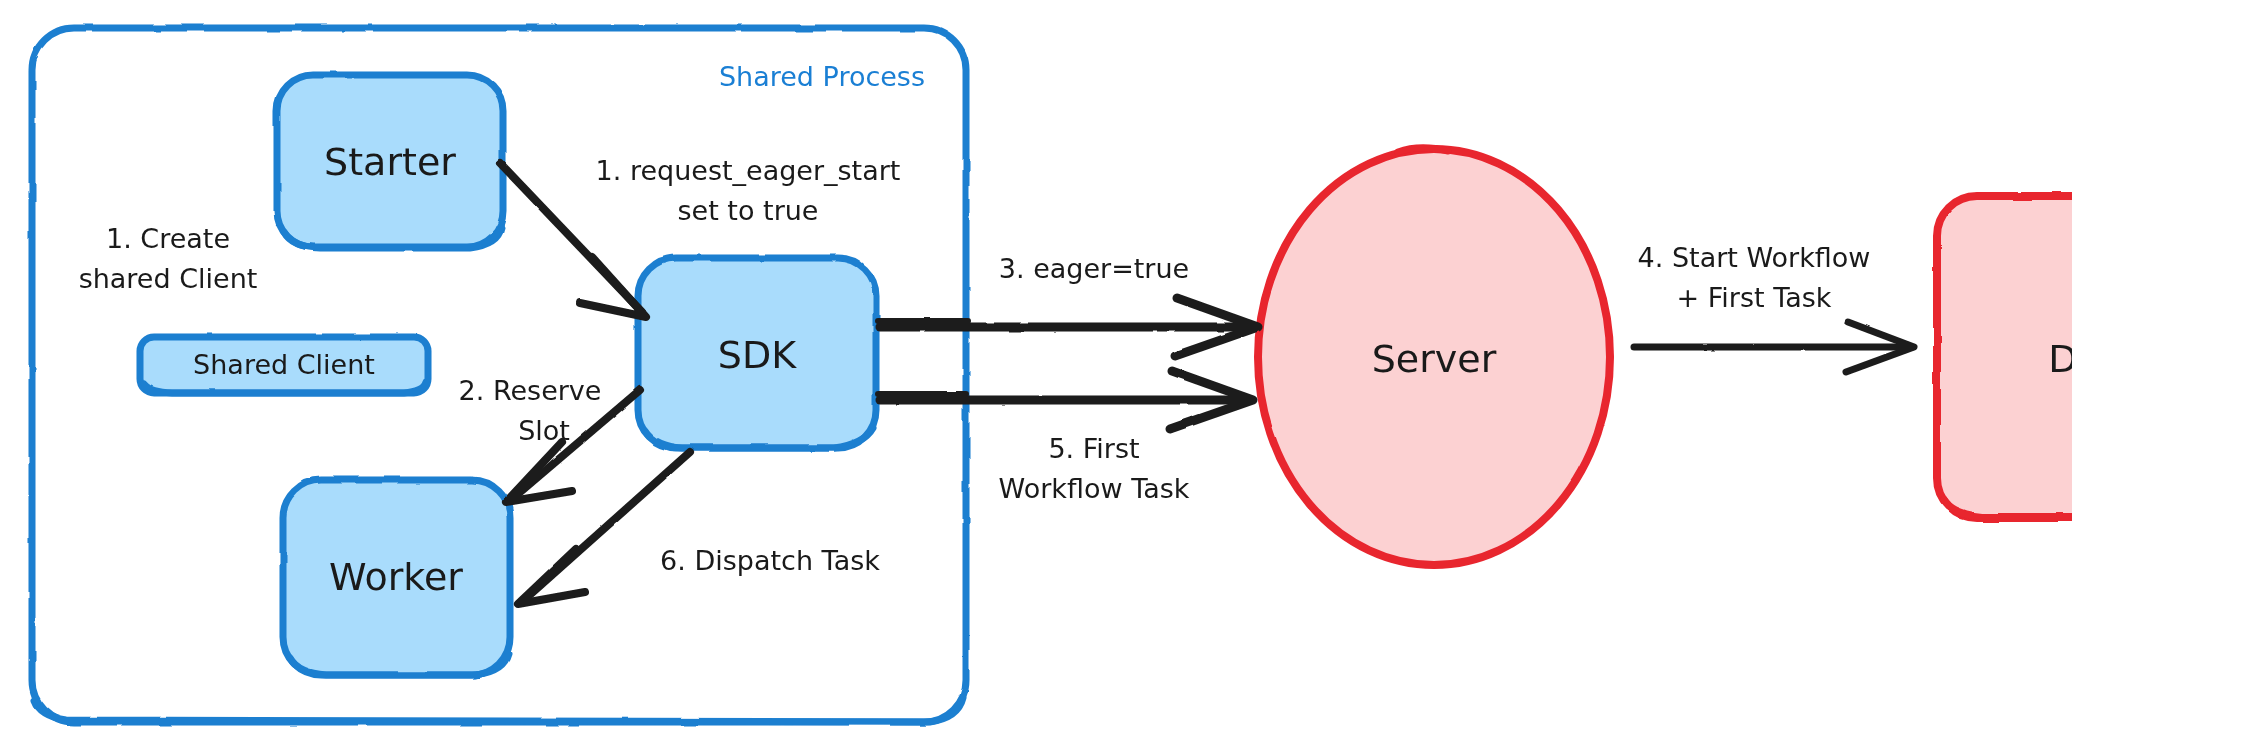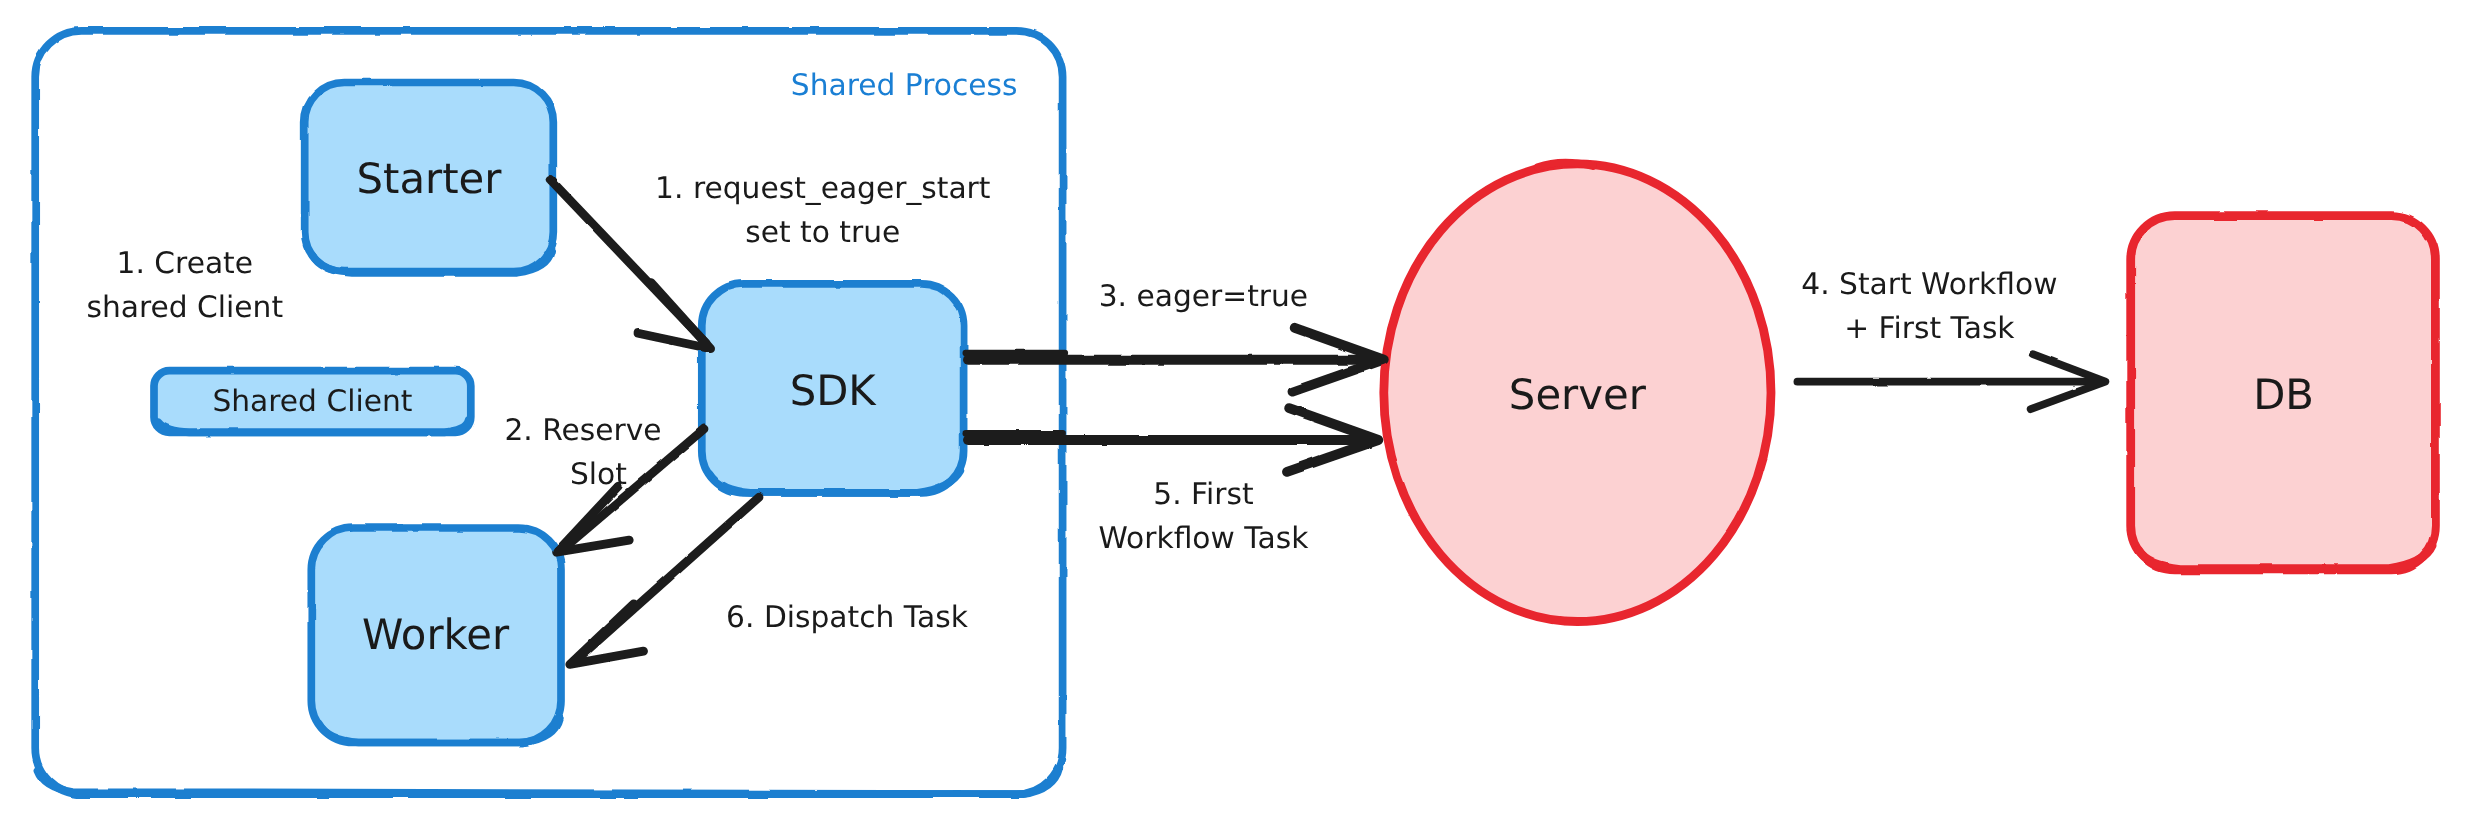--- a/index.html
+++ b/index.html
@@ -6,21 +6,21 @@
   html, body {
     margin: 0;
     padding: 0;
     background: #ffffff;
   }
   body {
     font-family: "DejaVu Sans", sans-serif;
   }
   #canvas {
     position: relative;
-    width: 2248px;
+    width: 2072px;
     height: 754px;
     background: #ffffff;
     overflow: hidden;
   }
   #diagram-svg {
     position: absolute;
     left: 0;
     top: 0;
     width: 2248px;
     height: 754px;

